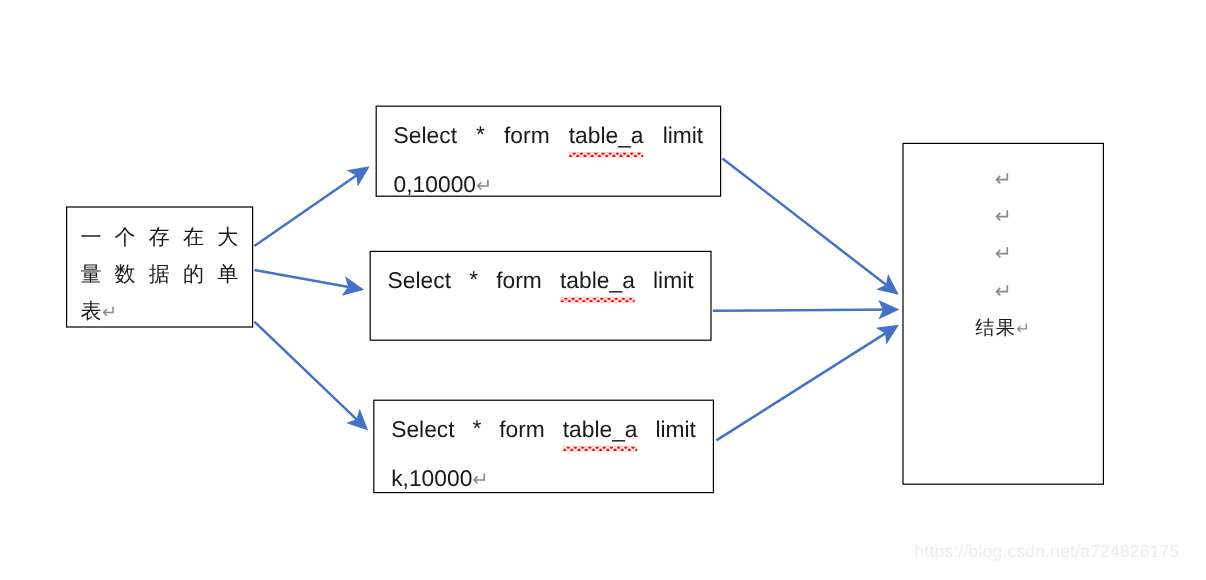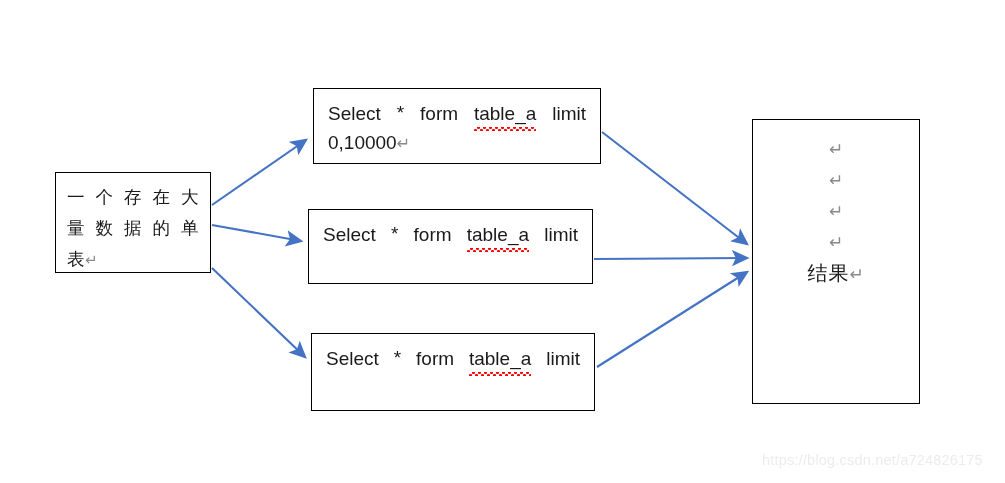--- a/index.html
+++ b/index.html
@@ -65,20 +65,21 @@
     display: flex;
     justify-content: space-between;
     font-size: 19px;
     line-height: 29px;
     white-space: nowrap;
   }
   .sql-line2 {
     font-size: 19px;
     line-height: 29px;
     white-space: nowrap;
+    margin-top: 12px;
   }
   .tok { display: inline-block; }
   
   .misspelled {
     position: relative;
     display: inline-block;
   }
   .misspelled::after {
     content: "";
     position: absolute;
@@ -106,21 +107,21 @@
     height: 285px;
     padding-top: 14px;
     text-align: center;
   }
   .node-result .pilcrow-row {
     font-size: 17px;
     line-height: 31px;
     color: #8a8a8a;
   }
   .node-result .result-text {
-    font-size: 20px;
+    font-size: 16px;
     line-height: 31px;
     letter-spacing: 1px;
     color: #1a1a1a;
   }
 
   
   .ret {
     color: #8a8a8a;
     font-size: 0.85em;
     vertical-align: baseline;
@@ -202,20 +203,21 @@
   </div>
 
   <div class="node node-sql node-sql-3">
     <div class="sql-line1">
       <span class="tok">Select</span>
       <span class="tok star">*</span>
       <span class="tok">form</span>
       <span class="tok misspelled">table_a</span>
       <span class="tok">limit</span>
     </div>
+    <div class="sql-line2"><span>k,10000</span><span class="ret">↵</span></div>
   </div>
 
   <div class="node node-result">
     <div class="pilcrow-row">↵</div>
     <div class="pilcrow-row">↵</div>
     <div class="pilcrow-row">↵</div>
     <div class="pilcrow-row">↵</div>
     <div class="result-text"><span>结果</span><span class="ret">↵</span></div>
   </div>
 

